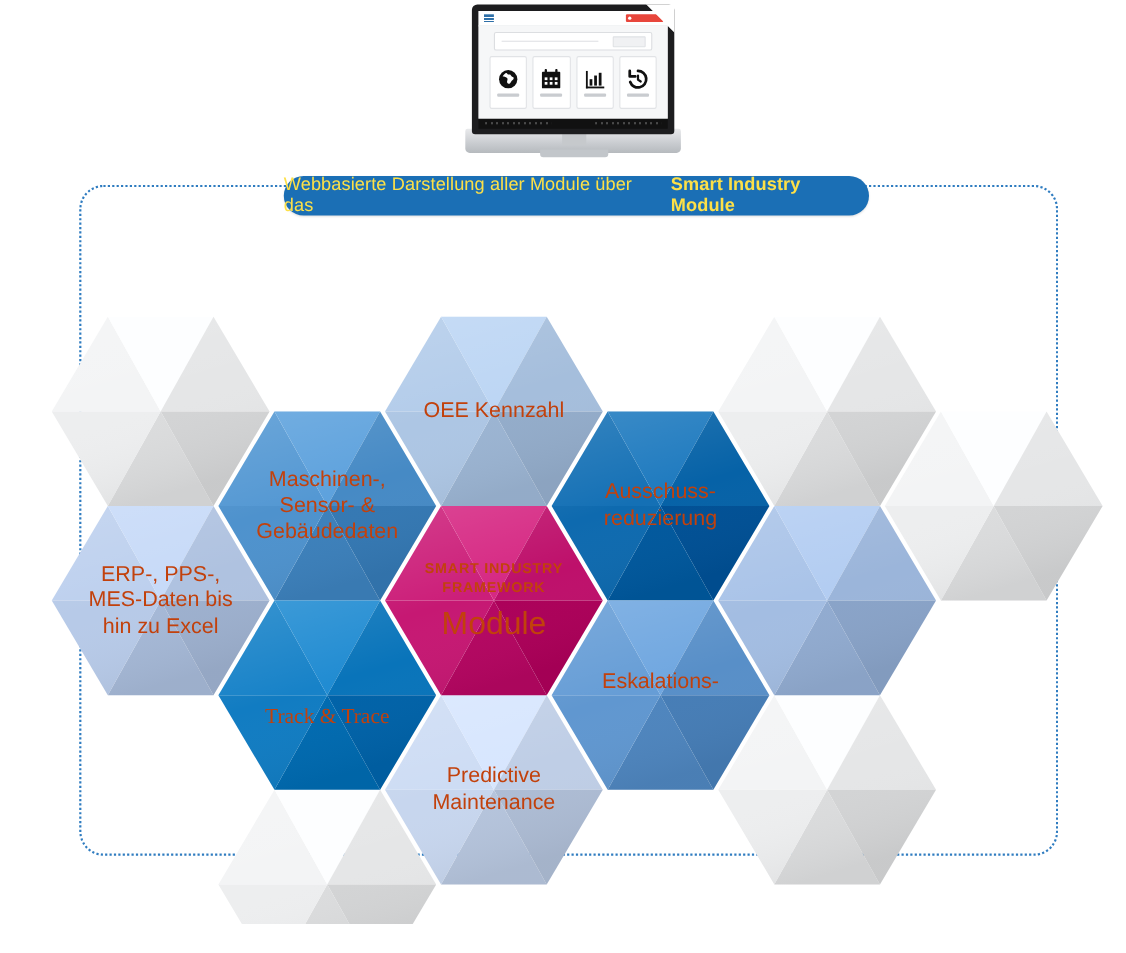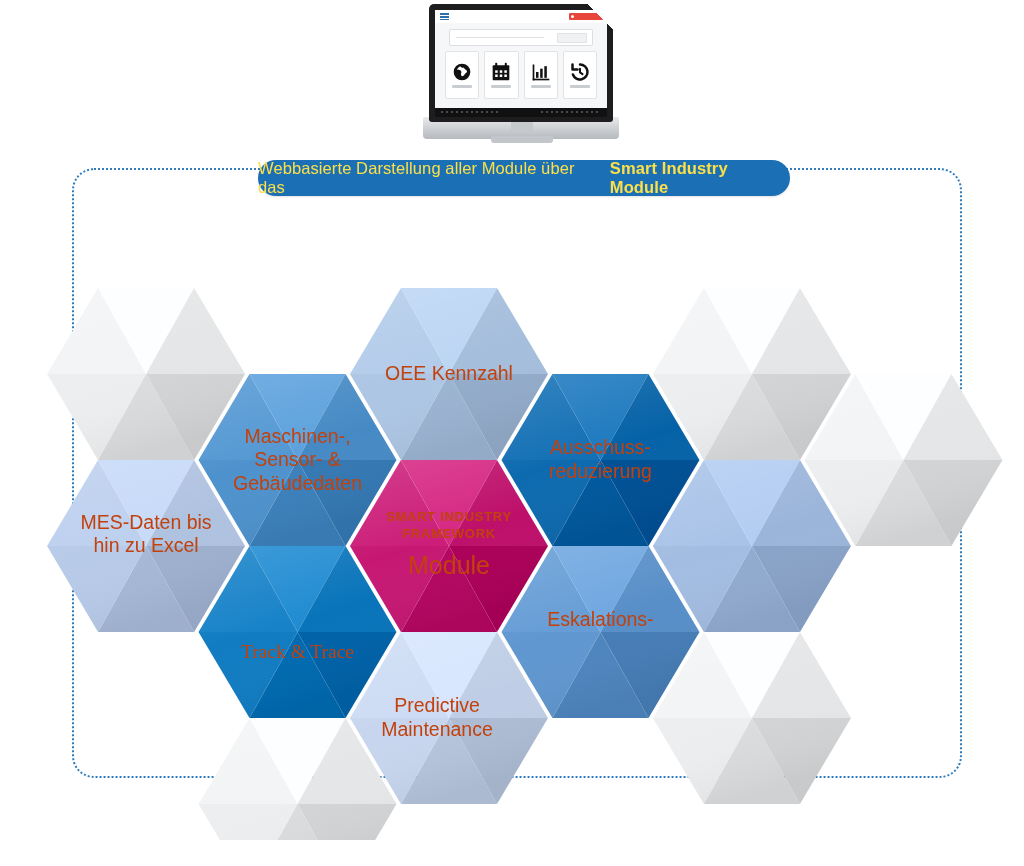--- a/index.html
+++ b/index.html
@@ -57,21 +57,21 @@
   #banner .b{font-weight:bold;margin-left:5px;}
 
   
   #board{position:absolute;left:0;top:200px;width:1024px;height:640px;}
   #board svg{display:block;width:1024px;height:640px;}
   .hexlabel{position:absolute;text-align:center;color:#c2410c;line-height:1.22;
             pointer-events:none;}
   .hexlabel.big{font-size:19.5px;}
   .hexlabel.center .kicker{font-size:13px;font-weight:bold;letter-spacing:.7px;
             line-height:1.3;}
-  .hexlabel.center .main{font-size:25px;margin-top:7px;}
+  .hexlabel.center .main{font-size:29px;margin-top:7px;}
 </style>
 </head>
 <body>
 
 <div id="monitor">
   <div class="mon-base"></div>
   <div class="mon-foot"></div>
   <div class="mon-neck"></div>
   <div class="mon-bezel">
     <div class="mon-screen">
@@ -313,34 +313,35 @@
 
 <div class="hexlabel big" style="left: 350px; width: 198px; top: 162px;">
       <div>OEE Kennzahl</div>
     </div>
     <div class="hexlabel big" style="left: 198.53px; width: 198px; top: 224.5px;">
       <div>Maschinen-,</div>
       <div>Sensor- &amp;</div>
       <div>Gebäudedaten</div>
     </div>
     <div class="hexlabel big" style="left: 47.06px; width: 198px; top: 310.5px;">
+      <div>ERP-, PPS-,</div>
       <div>MES-Daten bis</div>
       <div>hin zu Excel</div>
     </div>
     <div class="hexlabel big" style="left: 501.47px; width: 198px; top: 236px;">
       <div>Ausschuss-</div>
       <div>reduzierung</div>
     </div>
     <div class="hexlabel big" style="left: 501.47px; width: 198px; top: 408px;">
       <div>Eskalations-</div>
     </div>
     <div class="hexlabel big" style="left: 198.53px; width: 198px; top: 440px; font-family: Liberation Serif, serif;">
       <div>Track &amp; Trace</div>
     </div>
-    <div class="hexlabel big" style="left: 338px; width: 198px; top: 494px;">
+    <div class="hexlabel big" style="left: 350px; width: 198px; top: 494px;">
       <div>Predictive</div>
       <div>Maintenance</div>
     </div>
     <div class="hexlabel center" style="left: 350px; width: 198px; top: 309px;">
       <div class="kicker">
         <div>SMART INDUSTRY</div>
         <div>FRAMEWORK</div>
       </div>
       <div class="main">Module</div>
     </div>

